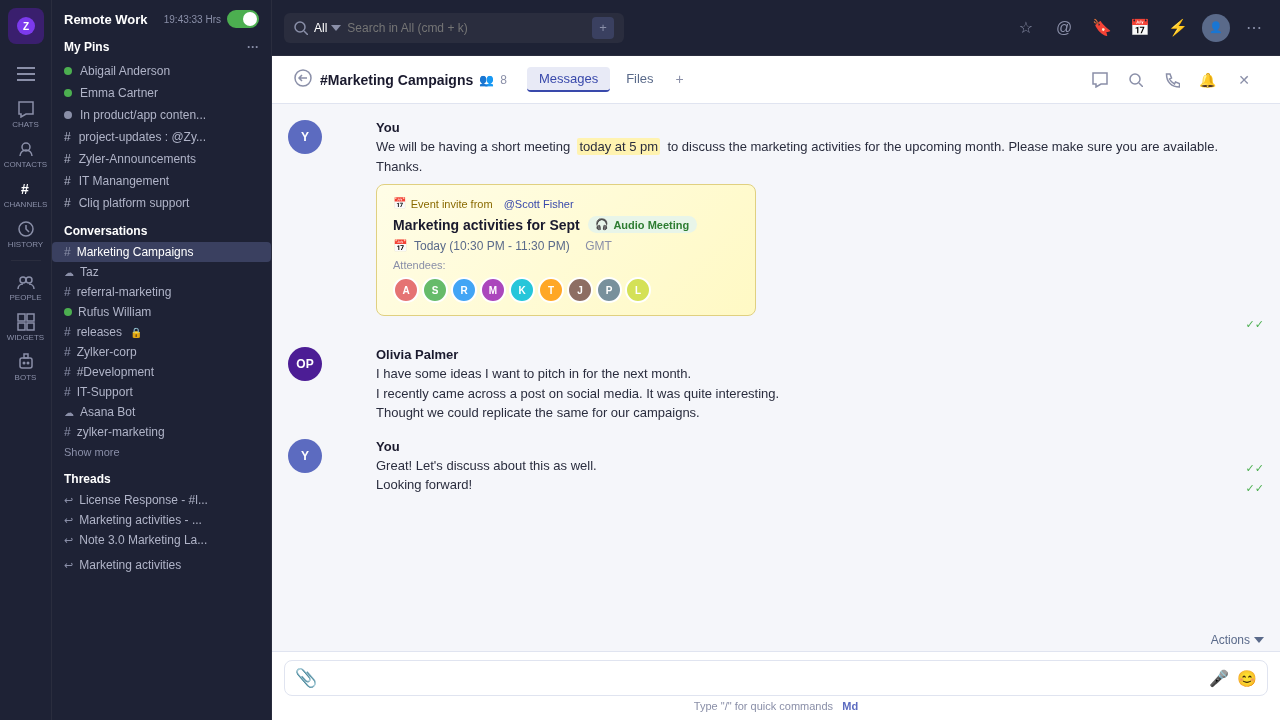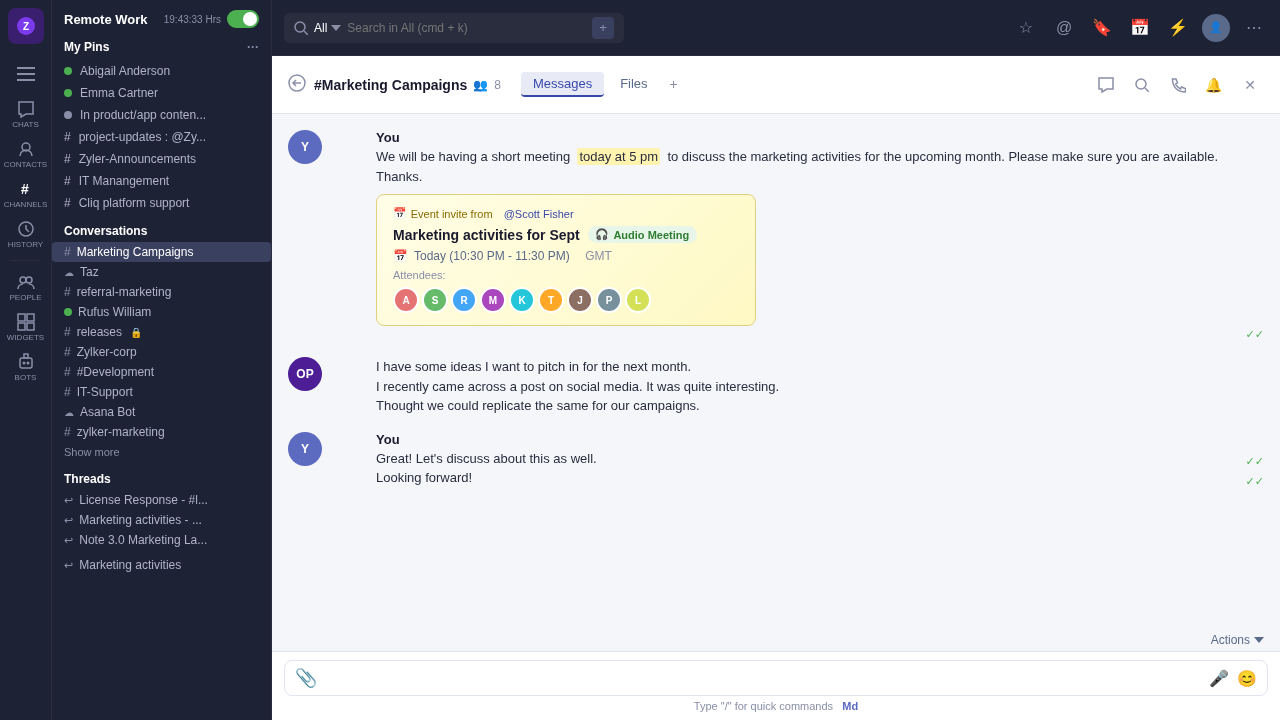--- a/index.html
+++ b/index.html
@@ -120,24 +120,24 @@
     .main-wrapper {
       flex: 1;
       display: flex;
       flex-direction: column;
       background: #f5f6fa;
       overflow: hidden;
     }
 
     
     .channel-header {
-      height: 58px;
+      height: 48px;
       background: #fff;
       border-bottom: 1px solid #e0e4f0;
-      display: flex; align-items: center; padding: 0 16px;
+      display: flex; align-items: center; padding: 0 22px;
       gap: 8px;
     }
     .channel-header .back-icon { color: #8a8fa8; cursor: pointer; font-size: 16px; }
     .channel-header .member-count { color: #8a8fa8; font-size: 12px; display: flex; align-items: center; gap: 3px; }
     .channel-header .tabs { display: flex; gap: 4px; margin-left: 12px; }
     .channel-header .tab {
       padding: 4px 12px; border-radius: 4px; cursor: pointer; font-size: 13px; color: #5a6a8a;
     }
     .channel-header .tab.active {
       background: #e8eaf6; color: #3949ab; font-weight: 500;
@@ -507,20 +507,23 @@
               <div class="attendee-avatar" style="background:#d4e157;">L</div>
             </div>
           </div>
           <div class="msg-tick">✓✓</div>
         </div>
       </div>
 
       <div class="message-group">
         <div class="avatar-circle" style="background:#4c1d95;">OP</div>
         <div class="msg-content">
+          <div class="msg-header">
+            <span class="msg-author">Olivia Palmer</span>
+          </div>
           <div class="msg-text">I have some ideas I want to pitch in for the next month.</div>
           <div class="msg-text">I recently came across a post on social media. It was quite interesting.</div>
           <div class="msg-text">Thought we could replicate the same for our campaigns.</div>
         </div>
       </div>
 
       <div class="message-group">
         <div class="avatar-circle" style="background:#5c6bc0;">Y</div>
         <div class="msg-content">
           <div class="msg-header">

